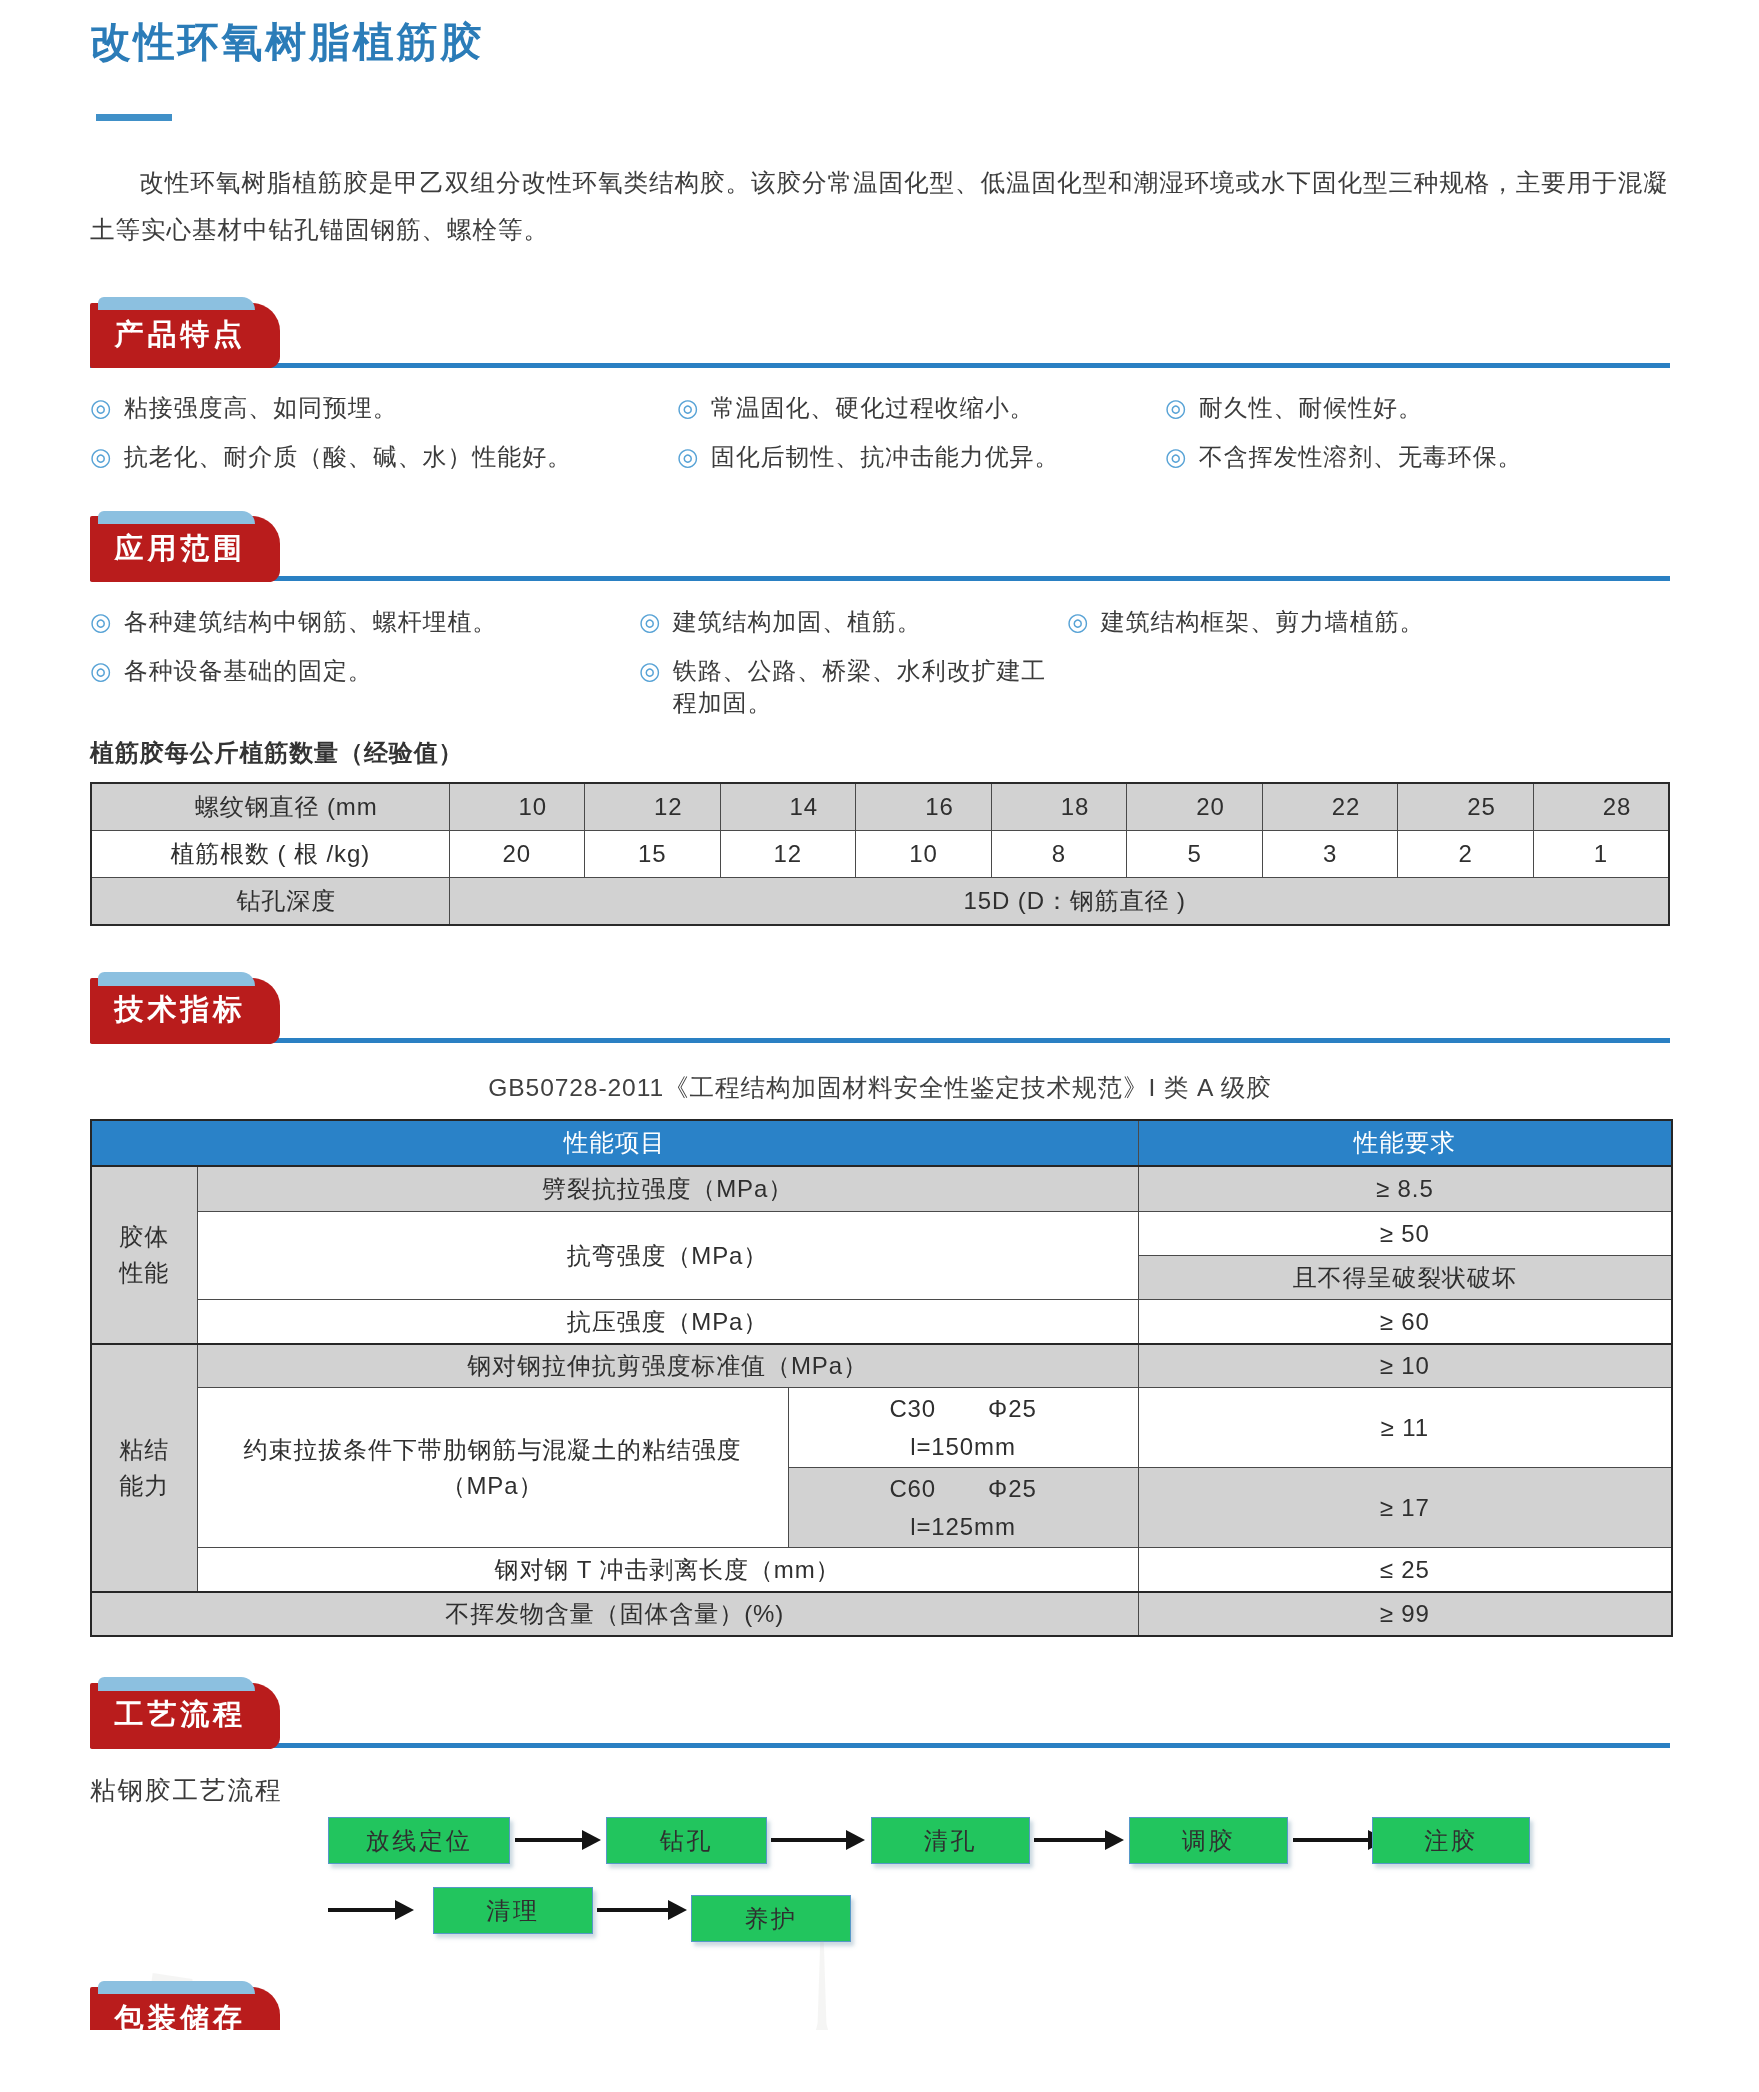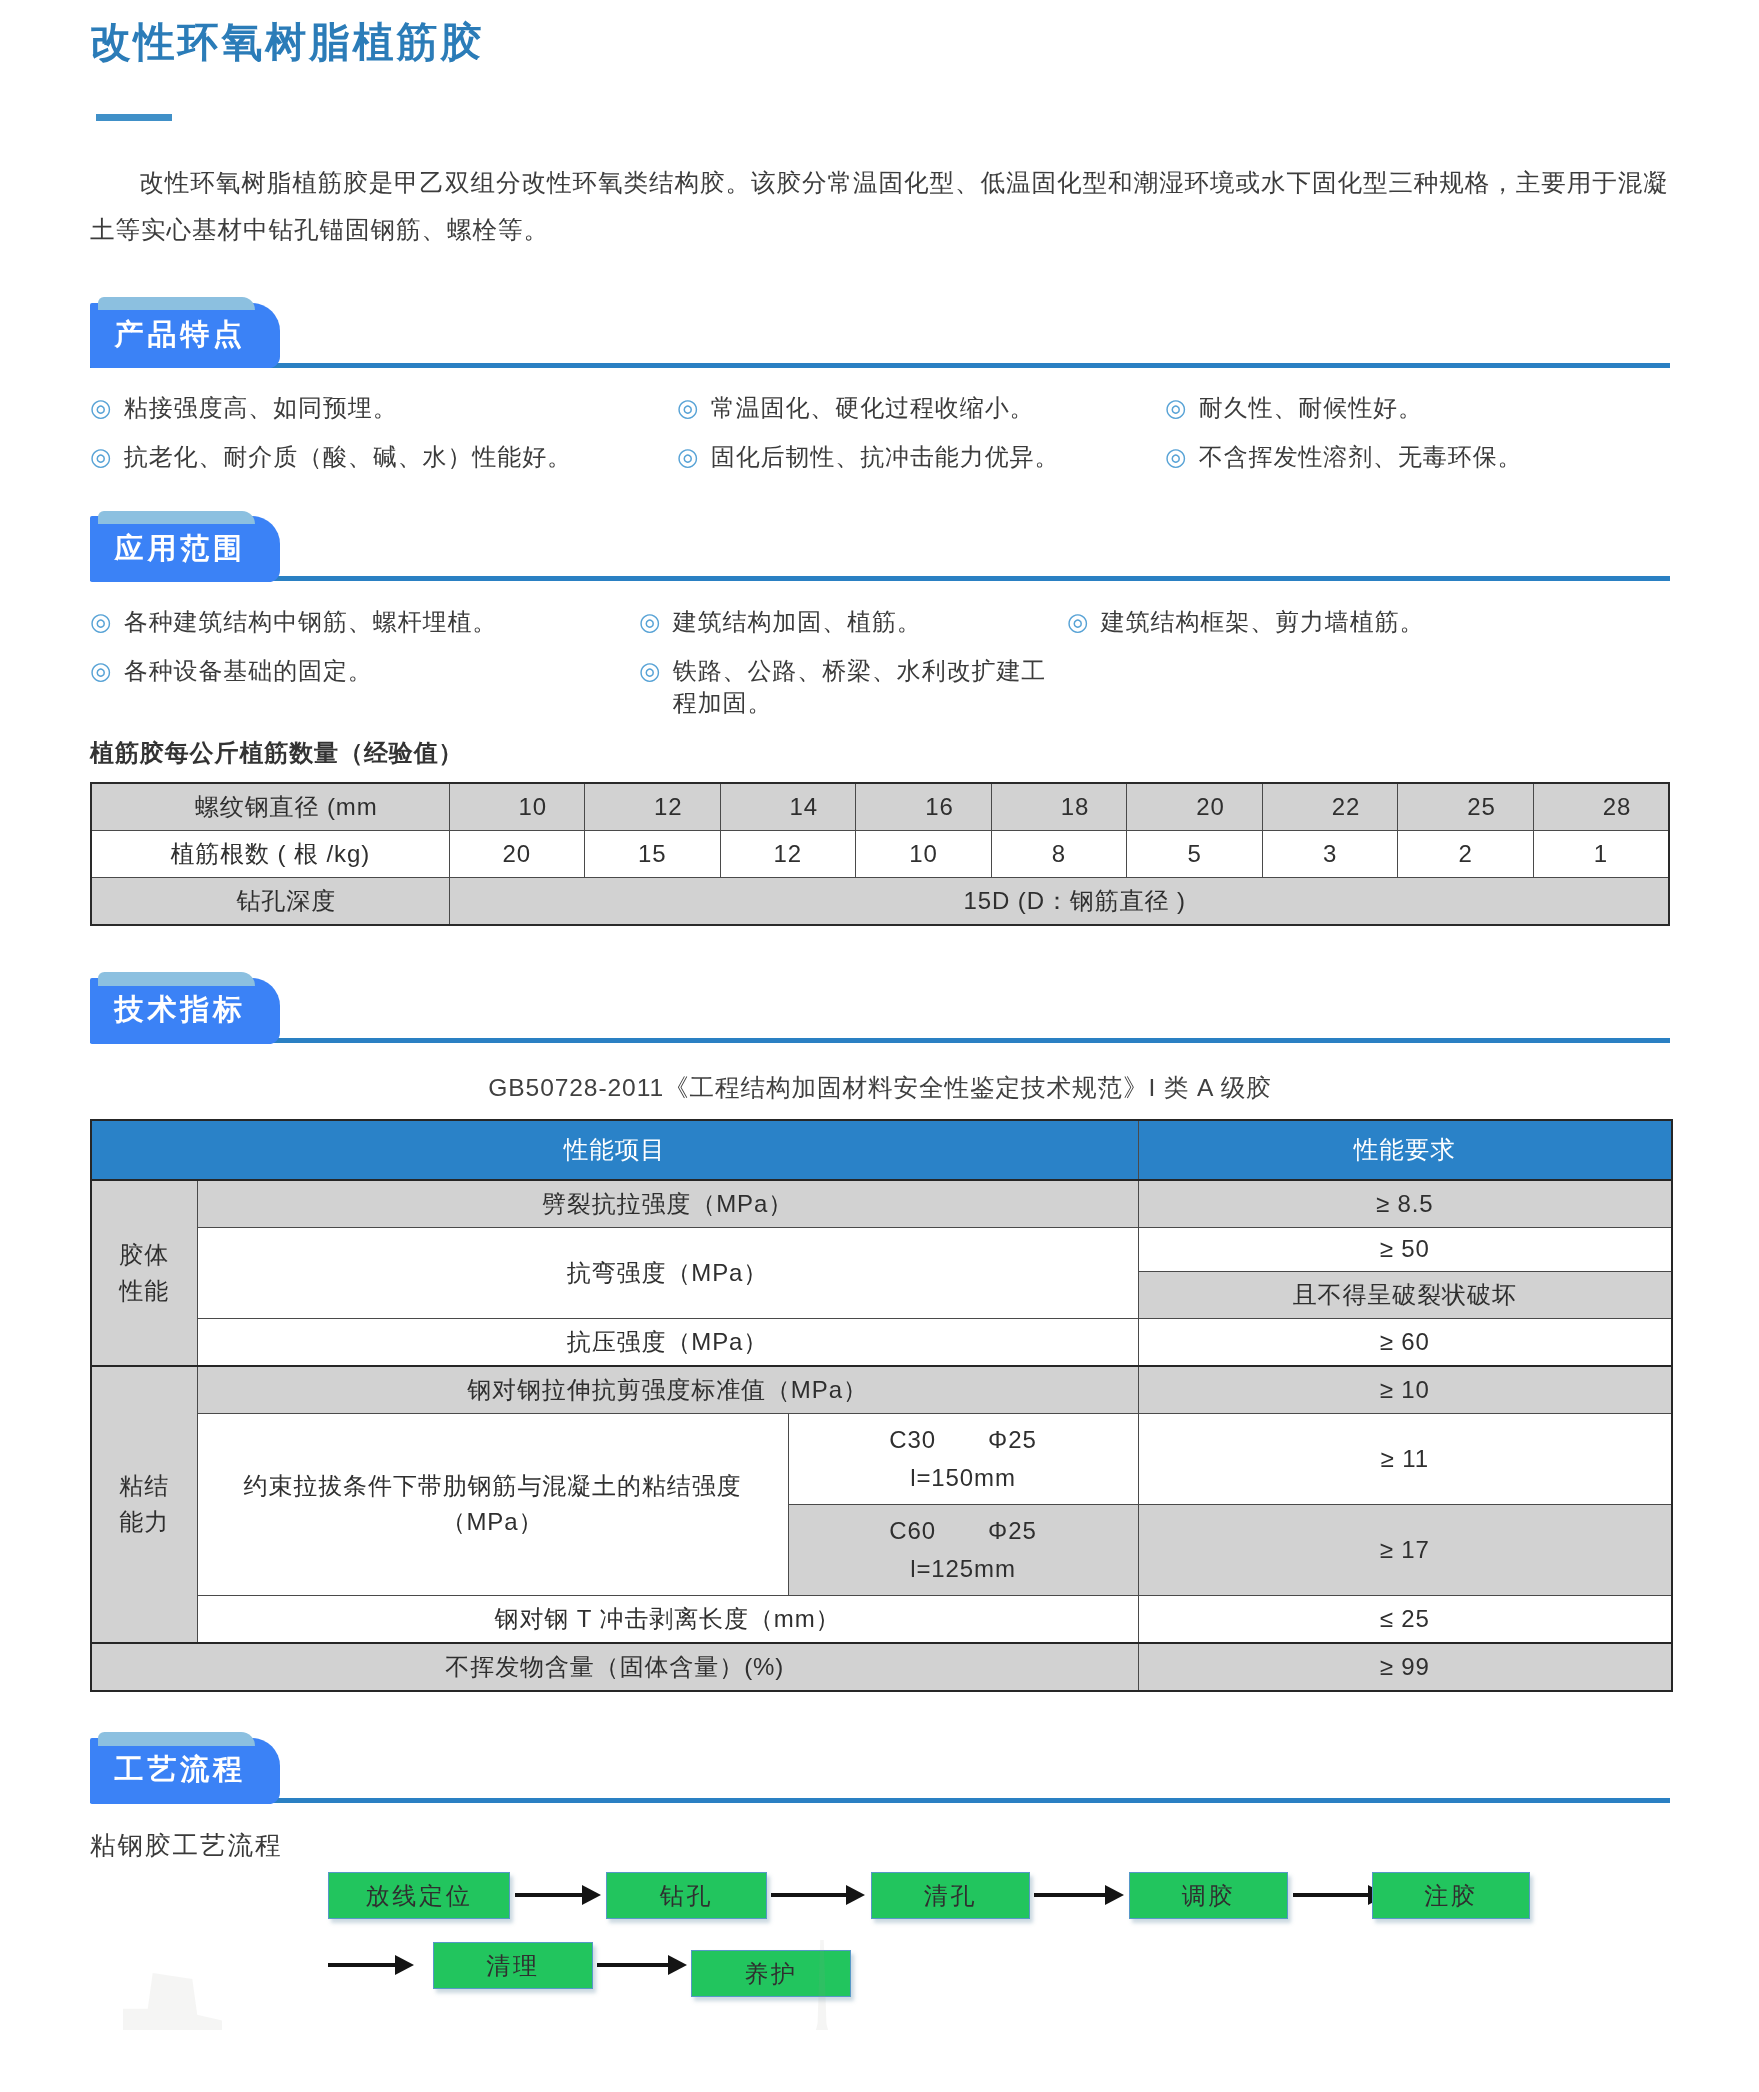--- a/index.html
+++ b/index.html
@@ -18,21 +18,21 @@
   .title-dash { margin-top:44px; margin-left:5.7px; width:76px; height:6.6px; background:#4090c8; }
   .intro {
     margin-top:38px; font-size:24.6px; line-height:47px; color:#3c3c3c;
     text-indent:2em; letter-spacing:0.9px;
   }
 
   
   .section-header { position:relative; border-bottom:5.7px solid #2a80c3; height:61px; }
   .section-badge {
     position:absolute; left:0; bottom:-5.7px; z-index:1;
-    background:#3b82f6; color:#ffffff; font-size:29px; font-weight:bold;
+    background:#b91c1c; color:#ffffff; font-size:29px; font-weight:bold;
     letter-spacing:3.8px; padding:12.3px 34px 13.2px 24.6px;
     border-radius:1.9px 28px 11.4px 1.9px;
   }
   .section-badge::before {
     content:""; position:absolute; z-index:-1; top:-5.7px; left:7.6px; right:24.6px; height:13.2px;
     background:#8cc0e0; border-radius:9.5px 21px 0 0;
   }
   .mt-features { margin-top:49px; }
   .mt-apps     { margin-top:42px; }
   .mt-specs    { margin-top:51px; }
@@ -59,21 +59,21 @@
   table.dosage .gray { background:#d2d2d2;padding-left:33px; }
 
   
   .spec-caption { margin-top:28px; text-align:center; font-size:24.6px; color:#404040; letter-spacing:0.9px; }
   table.spec {
     margin-top:15px; width:1580px; border-collapse:collapse; table-layout:fixed;
     border:2.8px solid #262626; font-size:24px; color:#2f2f2f;
   }
   table.spec td, table.spec th {
     border:0.9px solid #4a4a4a; text-align:center; vertical-align:middle;
-    font-weight:normal; letter-spacing:0.9px; padding:7px;
+    font-weight:normal; letter-spacing:0.9px; padding:0;
   }
   table.spec tr.hdr th {
     background:#2a82c8; color:#ffffff; height:44px; font-size:24.6px;
     border-bottom:2.8px solid #262626;
   }
   table.spec .gray { background:#d2d2d2; }
   tr.row-h { height:44px; }
   tr.row-h1 { height:46px; }
   tr.row-big { height:80px; }
   tr.sep2 > td { border-top:1.9px solid #2e2e2e; }

